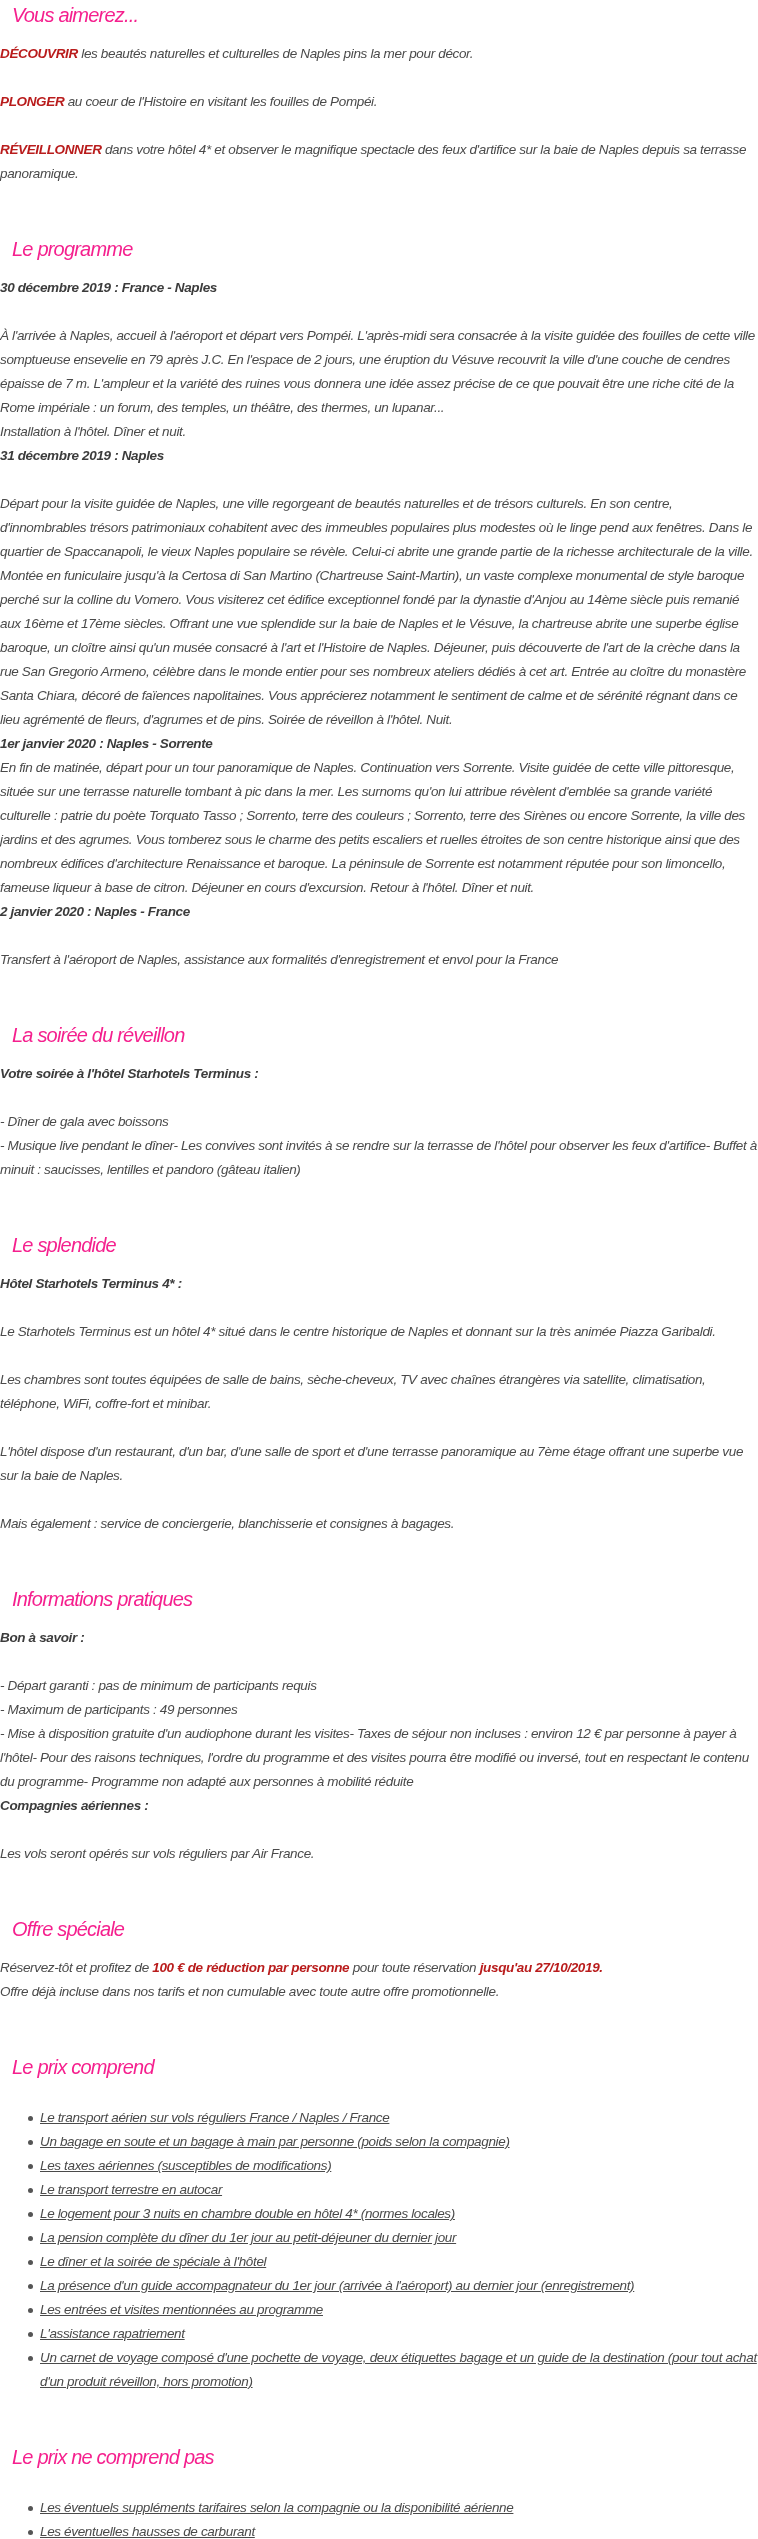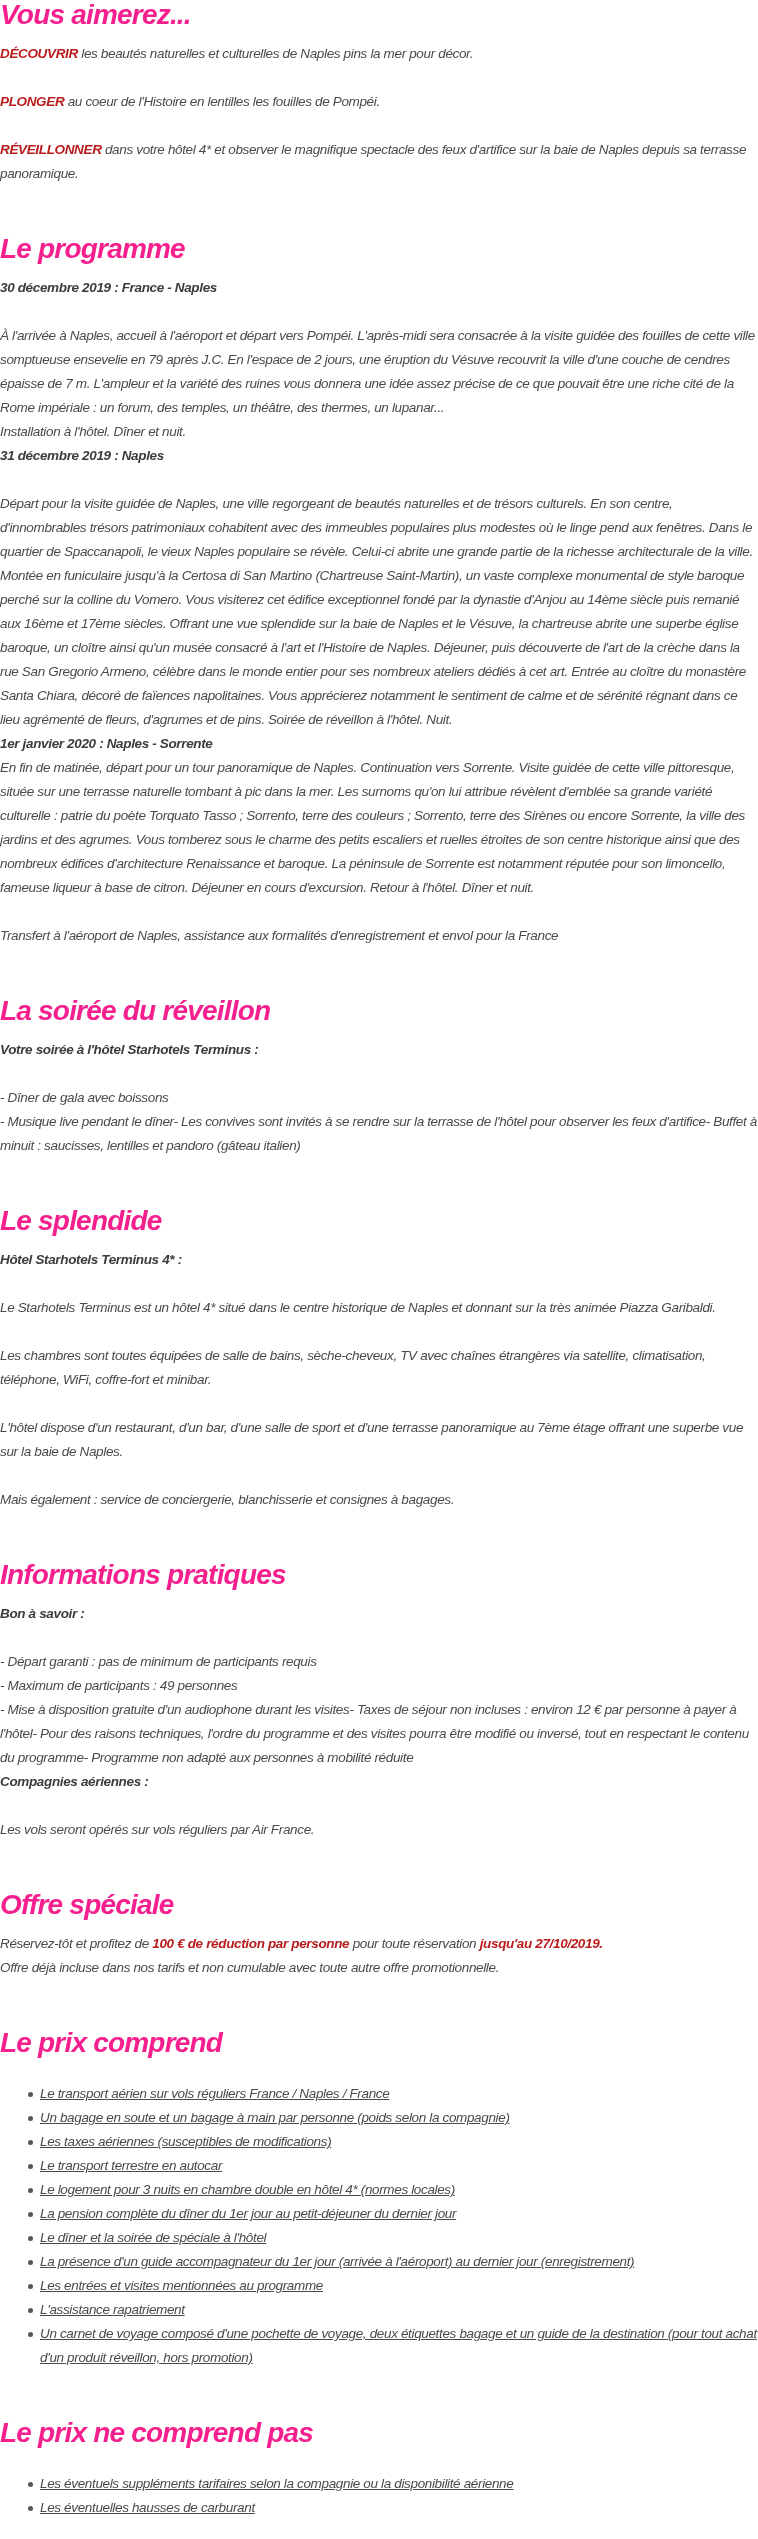--- a/index.html
+++ b/index.html
@@ -8,26 +8,27 @@
     font-family: "Liberation Sans", "DejaVu Sans", sans-serif;
     color: #4a4a4a;
     font-size: 13.5px;
     line-height: 24px;
     font-style: italic;
     letter-spacing: -0.35px;
   }
   .page { padding: 0 0 10px 0; }
   h2 {
     color: #f5208e;
-    font-size: 28px;
+    font-size: 20px;
     font-style: italic;
-    font-weight: bold;
+    font-weight: normal;
     letter-spacing: -0.8px;
     line-height: 30px;
     margin: 0 0 12px 0;
+    padding-left: 12px;
   }
   p { margin: 0; }
   .gap { height: 24px; }
   .sec { margin-bottom: 24px; }
   b { font-weight: bold; color: #b91c1c; }
   .subhead { font-weight: bold; color: #3c3c3c; }
   ul {
     margin: 0 0 0 0;
     padding: 0 0 0 40px;
     list-style: none;
@@ -46,37 +47,38 @@
 </style>
 </head>
 <body>
 
 <div class="page">
 
   <section class="sec">
     <h2>Vous aimerez...</h2>
     <p><b>DÉCOUVRIR</b><span> les beautés naturelles et culturelles de Naples pins la mer pour décor.</span></p>
     <div class="gap"></div>
-    <p><b>PLONGER</b><span> au coeur de l'Histoire en lentilles les fouilles de Pompéi.</span></p>
+    <p><b>PLONGER</b><span> au coeur de l'Histoire en visitant les fouilles de Pompéi.</span></p>
     <div class="gap"></div>
     <p><b>RÉVEILLONNER</b><span> dans votre hôtel 4* et observer le magnifique spectacle des feux d'artifice sur la baie de Naples depuis sa terrasse panoramique.</span></p>
     <div class="gap"></div>
   </section>
 
   <section class="sec">
     <h2>Le programme</h2>
     <p class="subhead">30 décembre 2019 : France - Naples</p>
     <div class="gap"></div>
     <p>À l'arrivée à Naples, accueil à l'aéroport et départ vers Pompéi. L'après-midi sera consacrée à la visite guidée des fouilles de cette ville somptueuse ensevelie en 79 après J.C. En l'espace de 2 jours, une éruption du Vésuve recouvrit la ville d'une couche de cendres épaisse de 7 m. L'ampleur et la variété des ruines vous donnera une idée assez précise de ce que pouvait être une riche cité de la Rome impériale : un forum, des temples, un théâtre, des thermes, un lupanar...</p>
     <p>Installation à l'hôtel. Dîner et nuit.</p>
     <p class="subhead">31 décembre 2019 : Naples</p>
     <div class="gap"></div>
     <p>Départ pour la visite guidée de Naples, une ville regorgeant de beautés naturelles et de trésors culturels. En son centre, d'innombrables trésors patrimoniaux cohabitent avec des immeubles populaires plus modestes où le linge pend aux fenêtres. Dans le quartier de Spaccanapoli, le vieux Naples populaire se révèle. Celui-ci abrite une grande partie de la richesse architecturale de la ville. Montée en funiculaire jusqu'à la Certosa di San Martino (Chartreuse Saint-Martin), un vaste complexe monumental de style baroque perché sur la colline du Vomero. Vous visiterez cet édifice exceptionnel fondé par la dynastie d'Anjou au 14ème siècle puis remanié aux 16ème et 17ème siècles. Offrant une vue splendide sur la baie de Naples et le Vésuve, la chartreuse abrite une superbe église baroque, un cloître ainsi qu'un musée consacré à l'art et l'Histoire de Naples. Déjeuner, puis découverte de l'art de la crèche dans la rue San Gregorio Armeno, célèbre dans le monde entier pour ses nombreux ateliers dédiés à cet art. Entrée au cloître du monastère Santa Chiara, décoré de faïences napolitaines. Vous apprécierez notamment le sentiment de calme et de sérénité régnant dans ce lieu agrémenté de fleurs, d'agrumes et de pins. Soirée de réveillon à l'hôtel. Nuit.</p>
     <p class="subhead">1er janvier 2020 : Naples - Sorrente</p>
     <p>En fin de matinée, départ pour un tour panoramique de Naples. Continuation vers Sorrente. Visite guidée de cette ville pittoresque, située sur une terrasse naturelle tombant à pic dans la mer. Les surnoms qu'on lui attribue révèlent d'emblée sa grande variété culturelle : patrie du poète Torquato Tasso ; Sorrento, terre des couleurs ; Sorrento, terre des Sirènes ou encore Sorrente, la ville des jardins et des agrumes. Vous tomberez sous le charme des petits escaliers et ruelles étroites de son centre historique ainsi que des nombreux édifices d'architecture Renaissance et baroque. La péninsule de Sorrente est notamment réputée pour son limoncello, fameuse liqueur à base de citron. Déjeuner en cours d'excursion. Retour à l'hôtel. Dîner et nuit.</p>
+    <p class="subhead">2 janvier 2020 : Naples - France</p>
     <div class="gap"></div>
     <p>Transfert à l'aéroport de Naples, assistance aux formalités d'enregistrement et envol pour la France</p>
     <div class="gap"></div>
   </section>
 
   <section class="sec">
     <h2>La soirée du réveillon</h2>
     <p class="subhead">Votre soirée à l'hôtel Starhotels Terminus :</p>
     <div class="gap"></div>
     <p>- Dîner de gala avec boissons</p>

